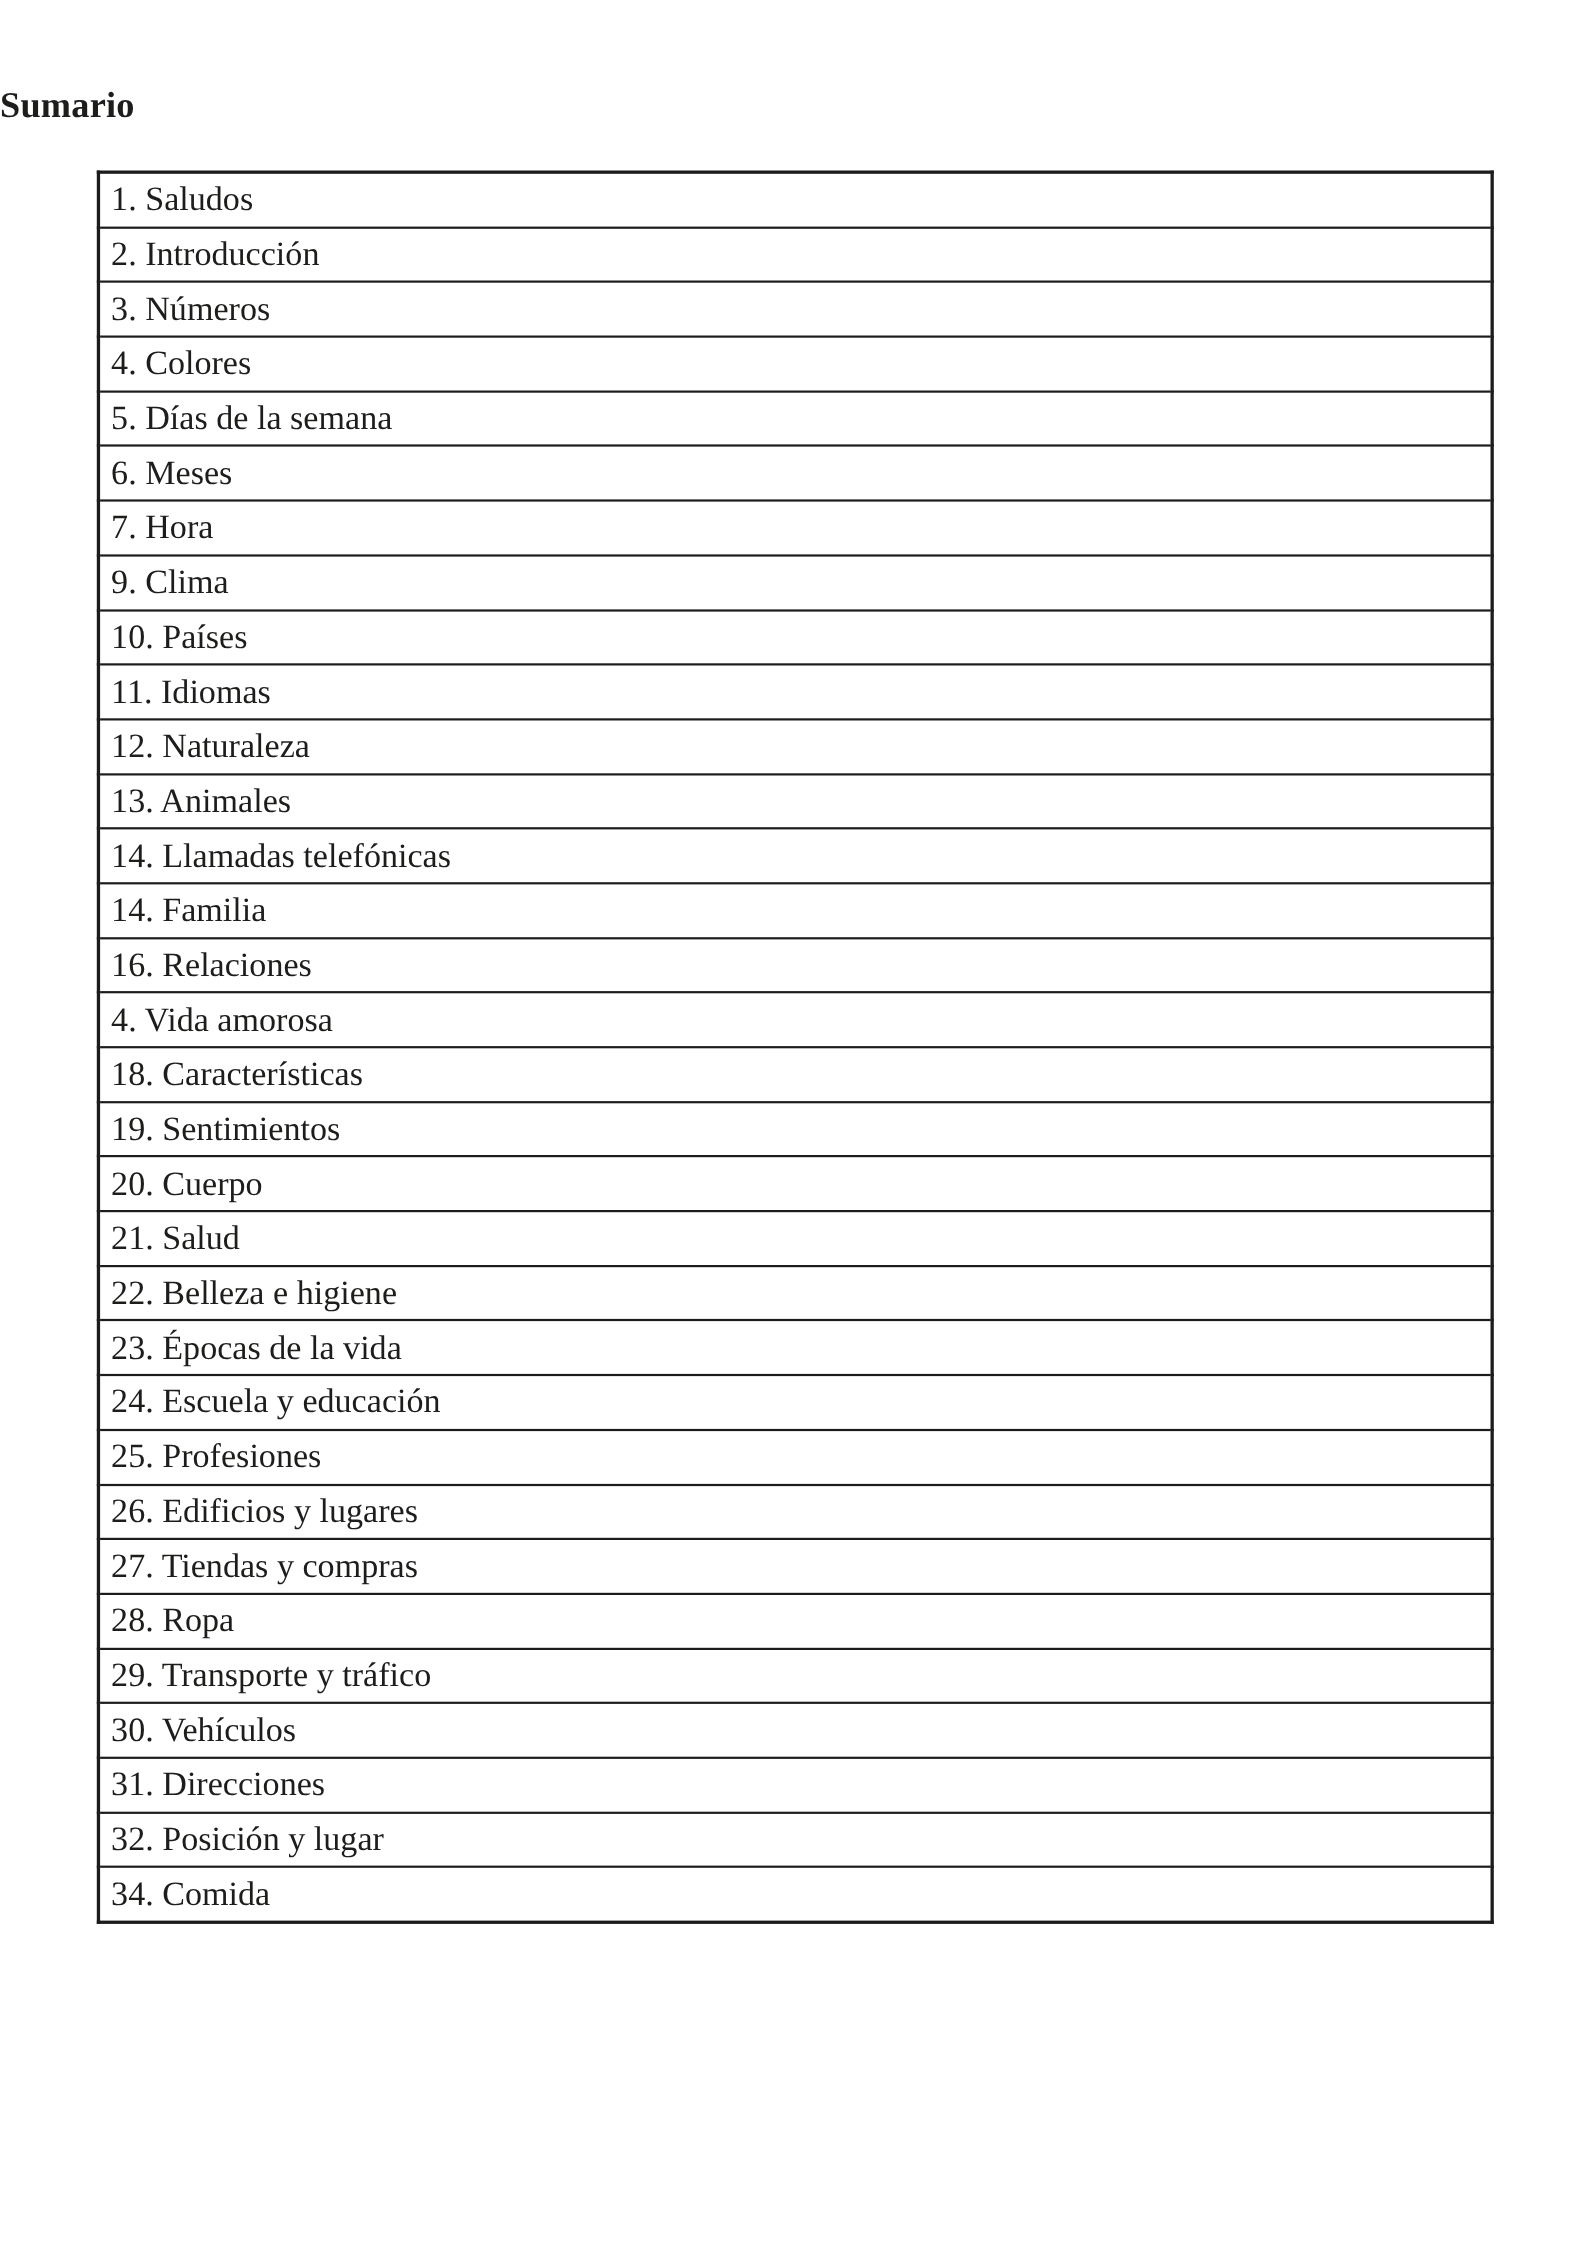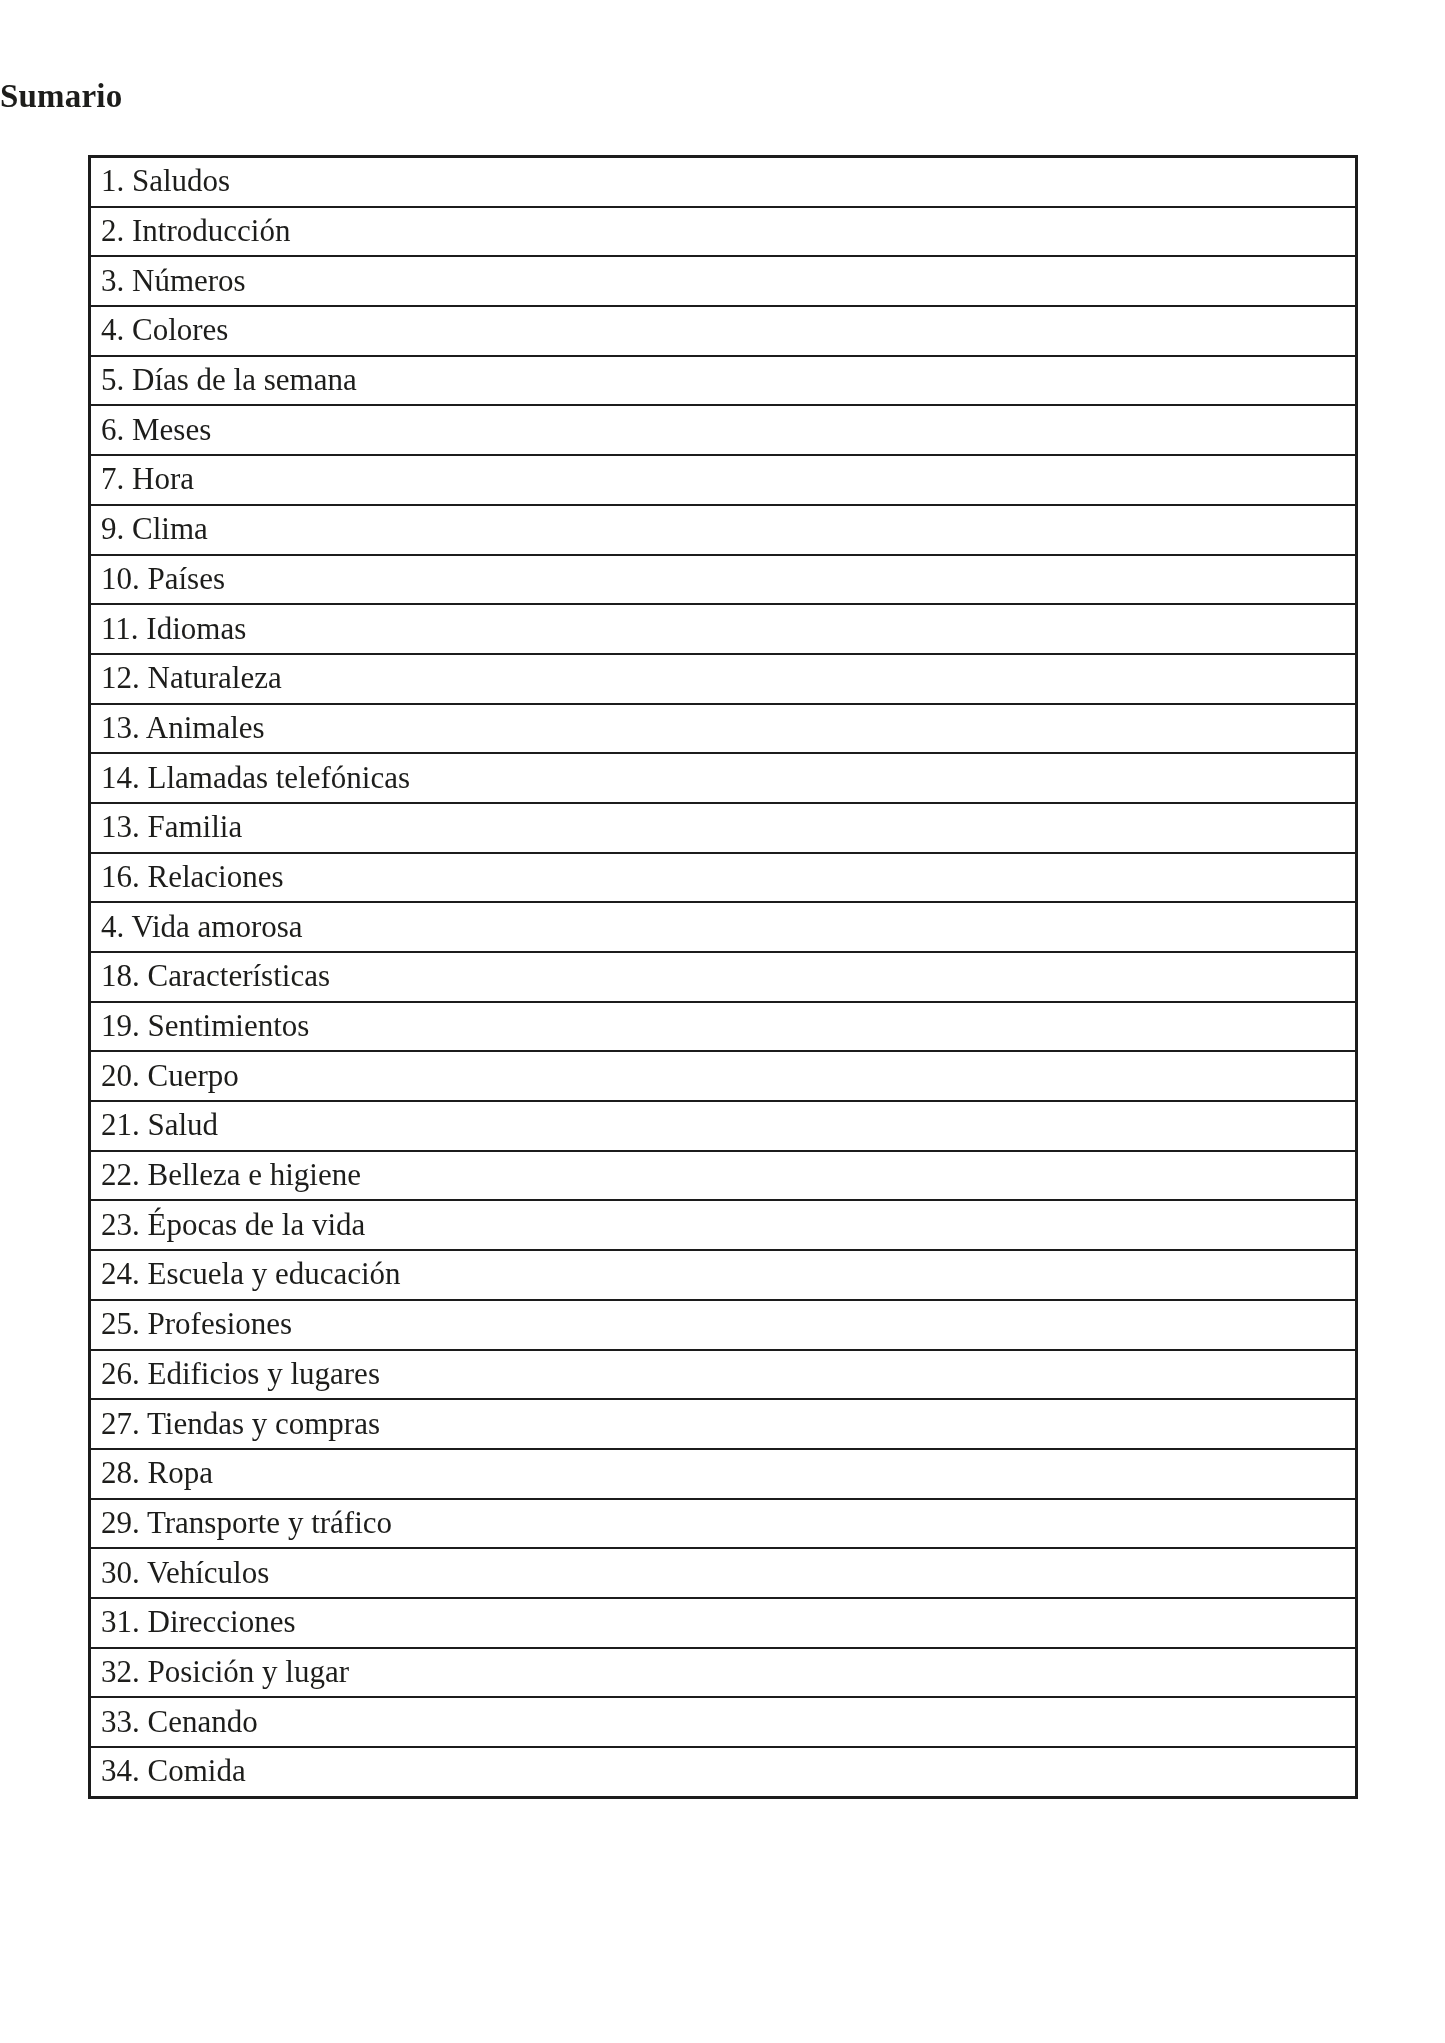--- a/index.html
+++ b/index.html
@@ -86,21 +86,21 @@
         <tr>
           <td>12. Naturaleza</td>
         </tr>
         <tr>
           <td>13. Animales</td>
         </tr>
         <tr>
           <td>14. Llamadas telefónicas</td>
         </tr>
         <tr>
-          <td>13. Familia</td>
+          <td>14. Familia</td>
         </tr>
         <tr>
           <td>16. Relaciones</td>
         </tr>
         <tr>
           <td>4. Vida amorosa</td>
         </tr>
         <tr>
           <td>18. Características</td>
         </tr>
@@ -140,20 +140,17 @@
         <tr>
           <td>30. Vehículos</td>
         </tr>
         <tr>
           <td>31. Direcciones</td>
         </tr>
         <tr>
           <td>32. Posición y lugar</td>
         </tr>
         <tr>
-          <td>33. Cenando</td>
-        </tr>
-        <tr>
           <td>34. Comida</td>
         </tr>
       </tbody>
   </table>
 </div>
 
 </body></html>

